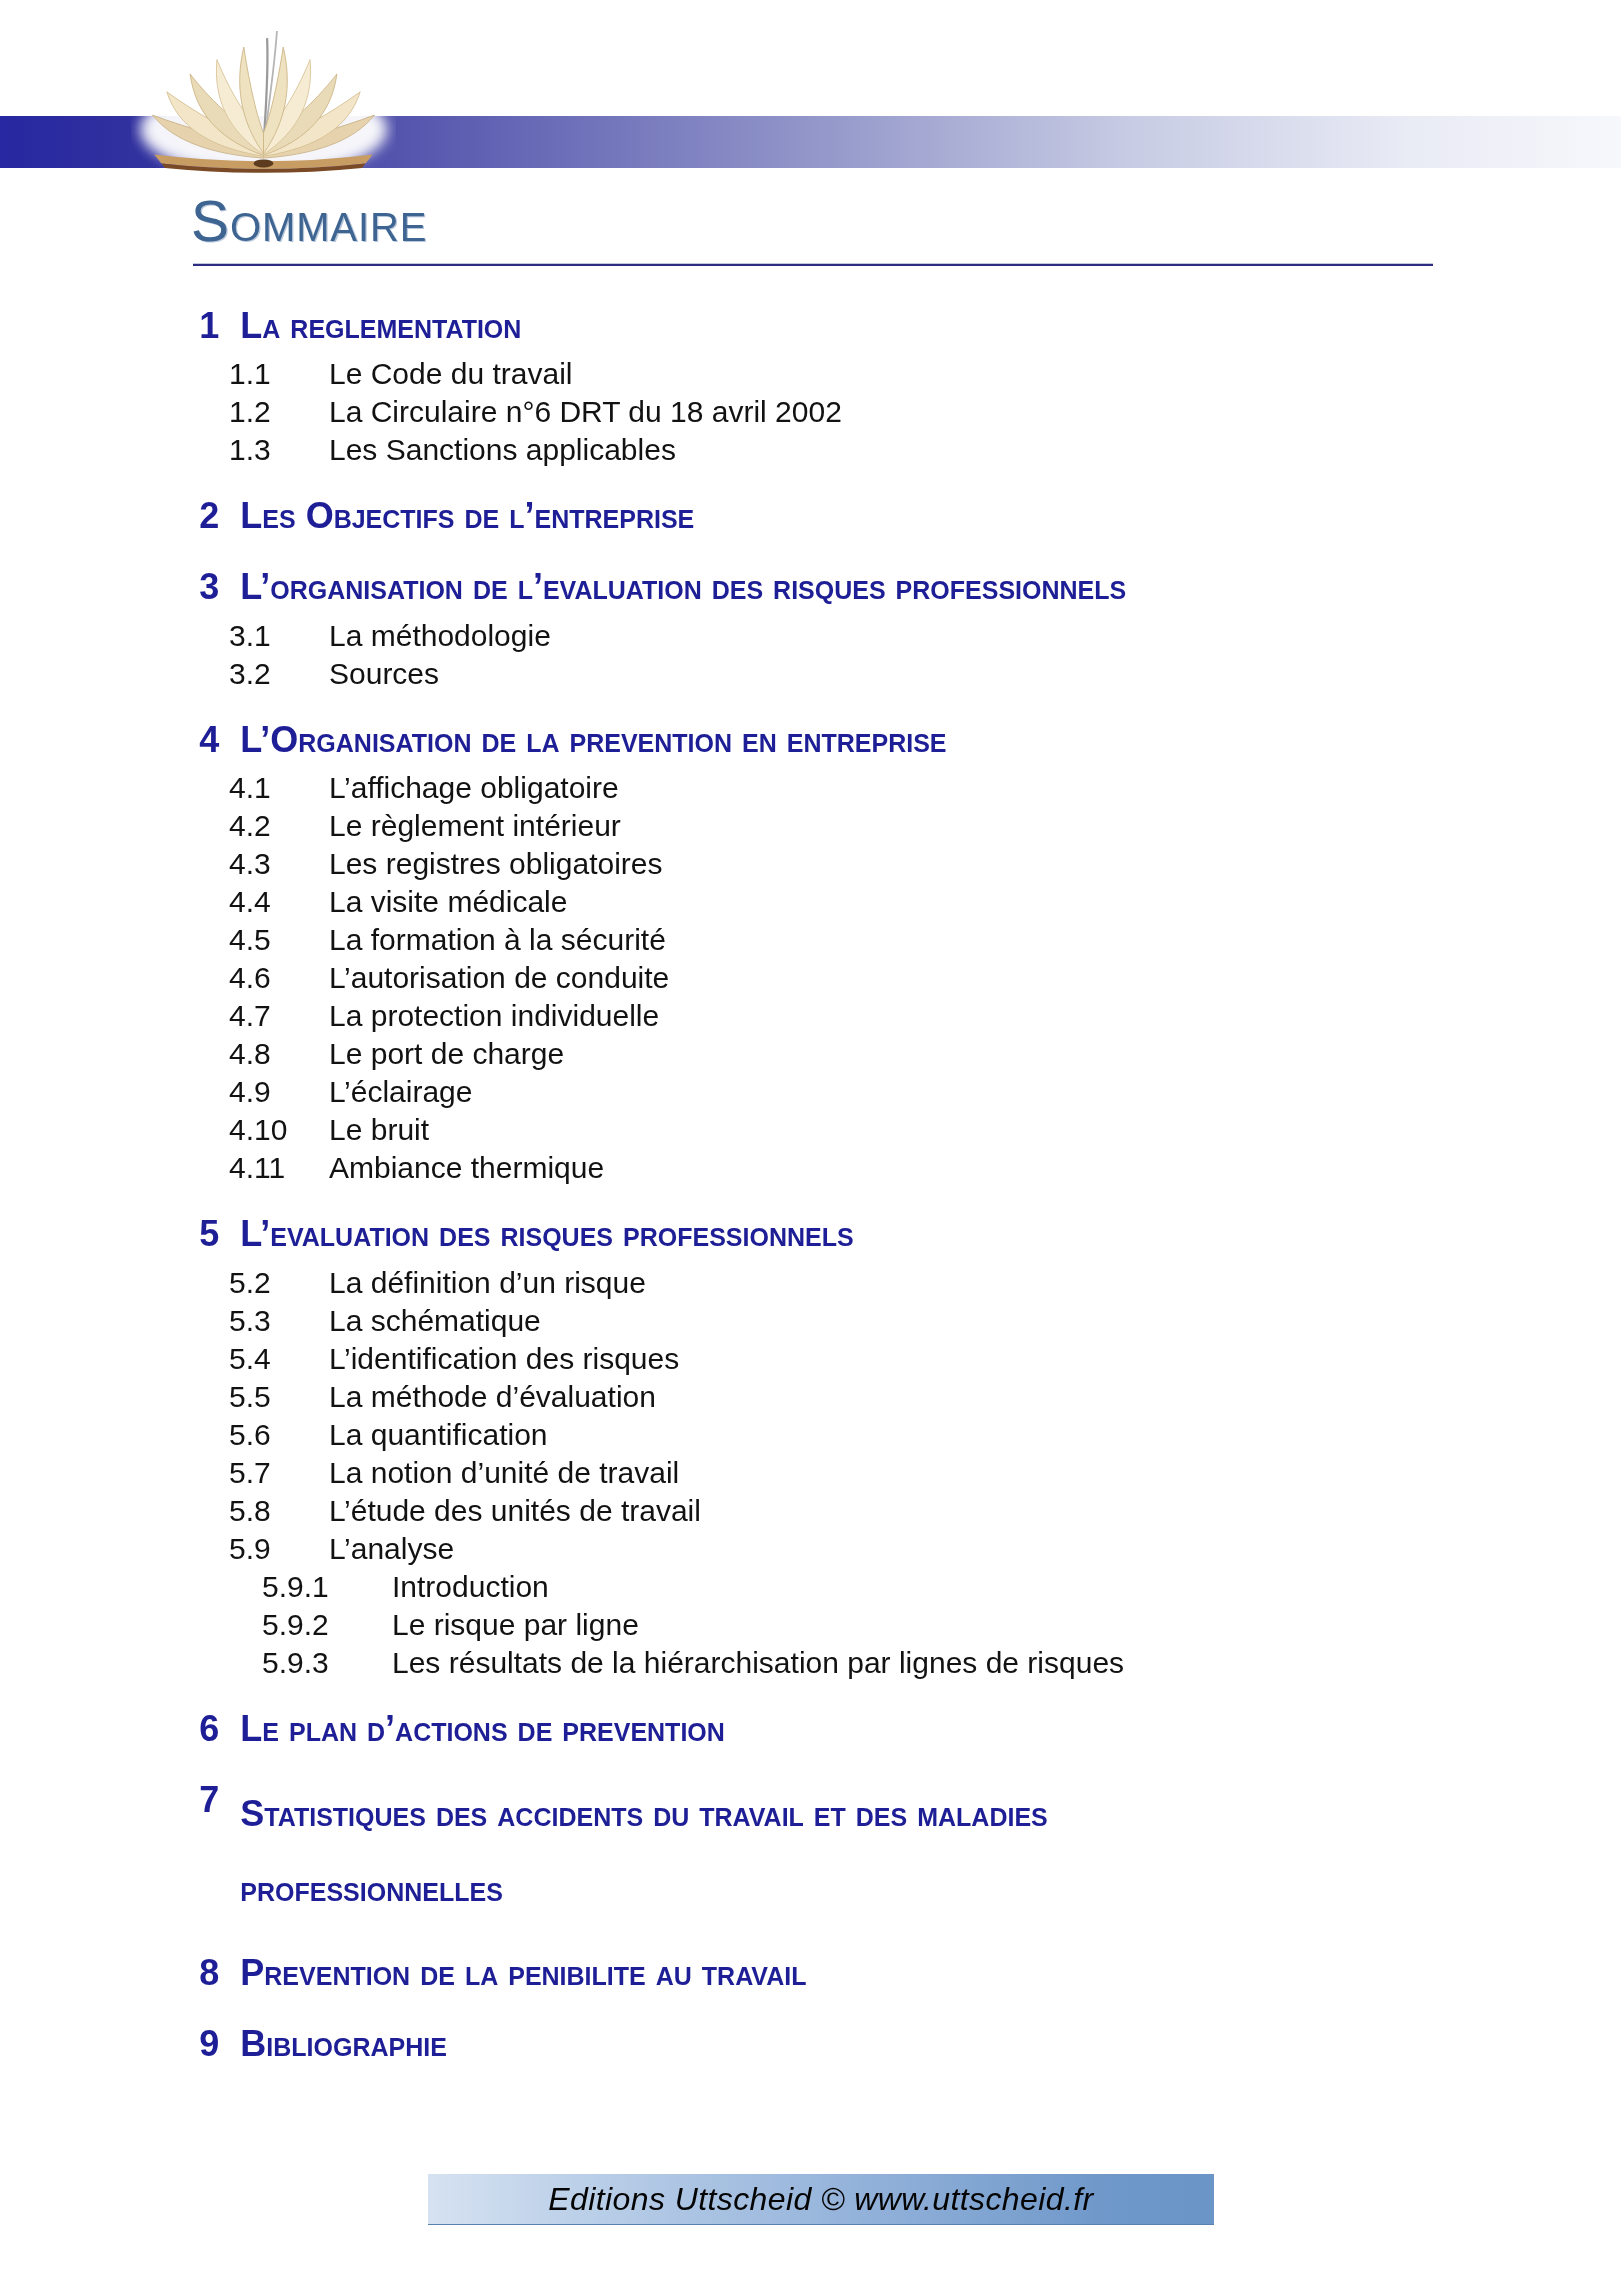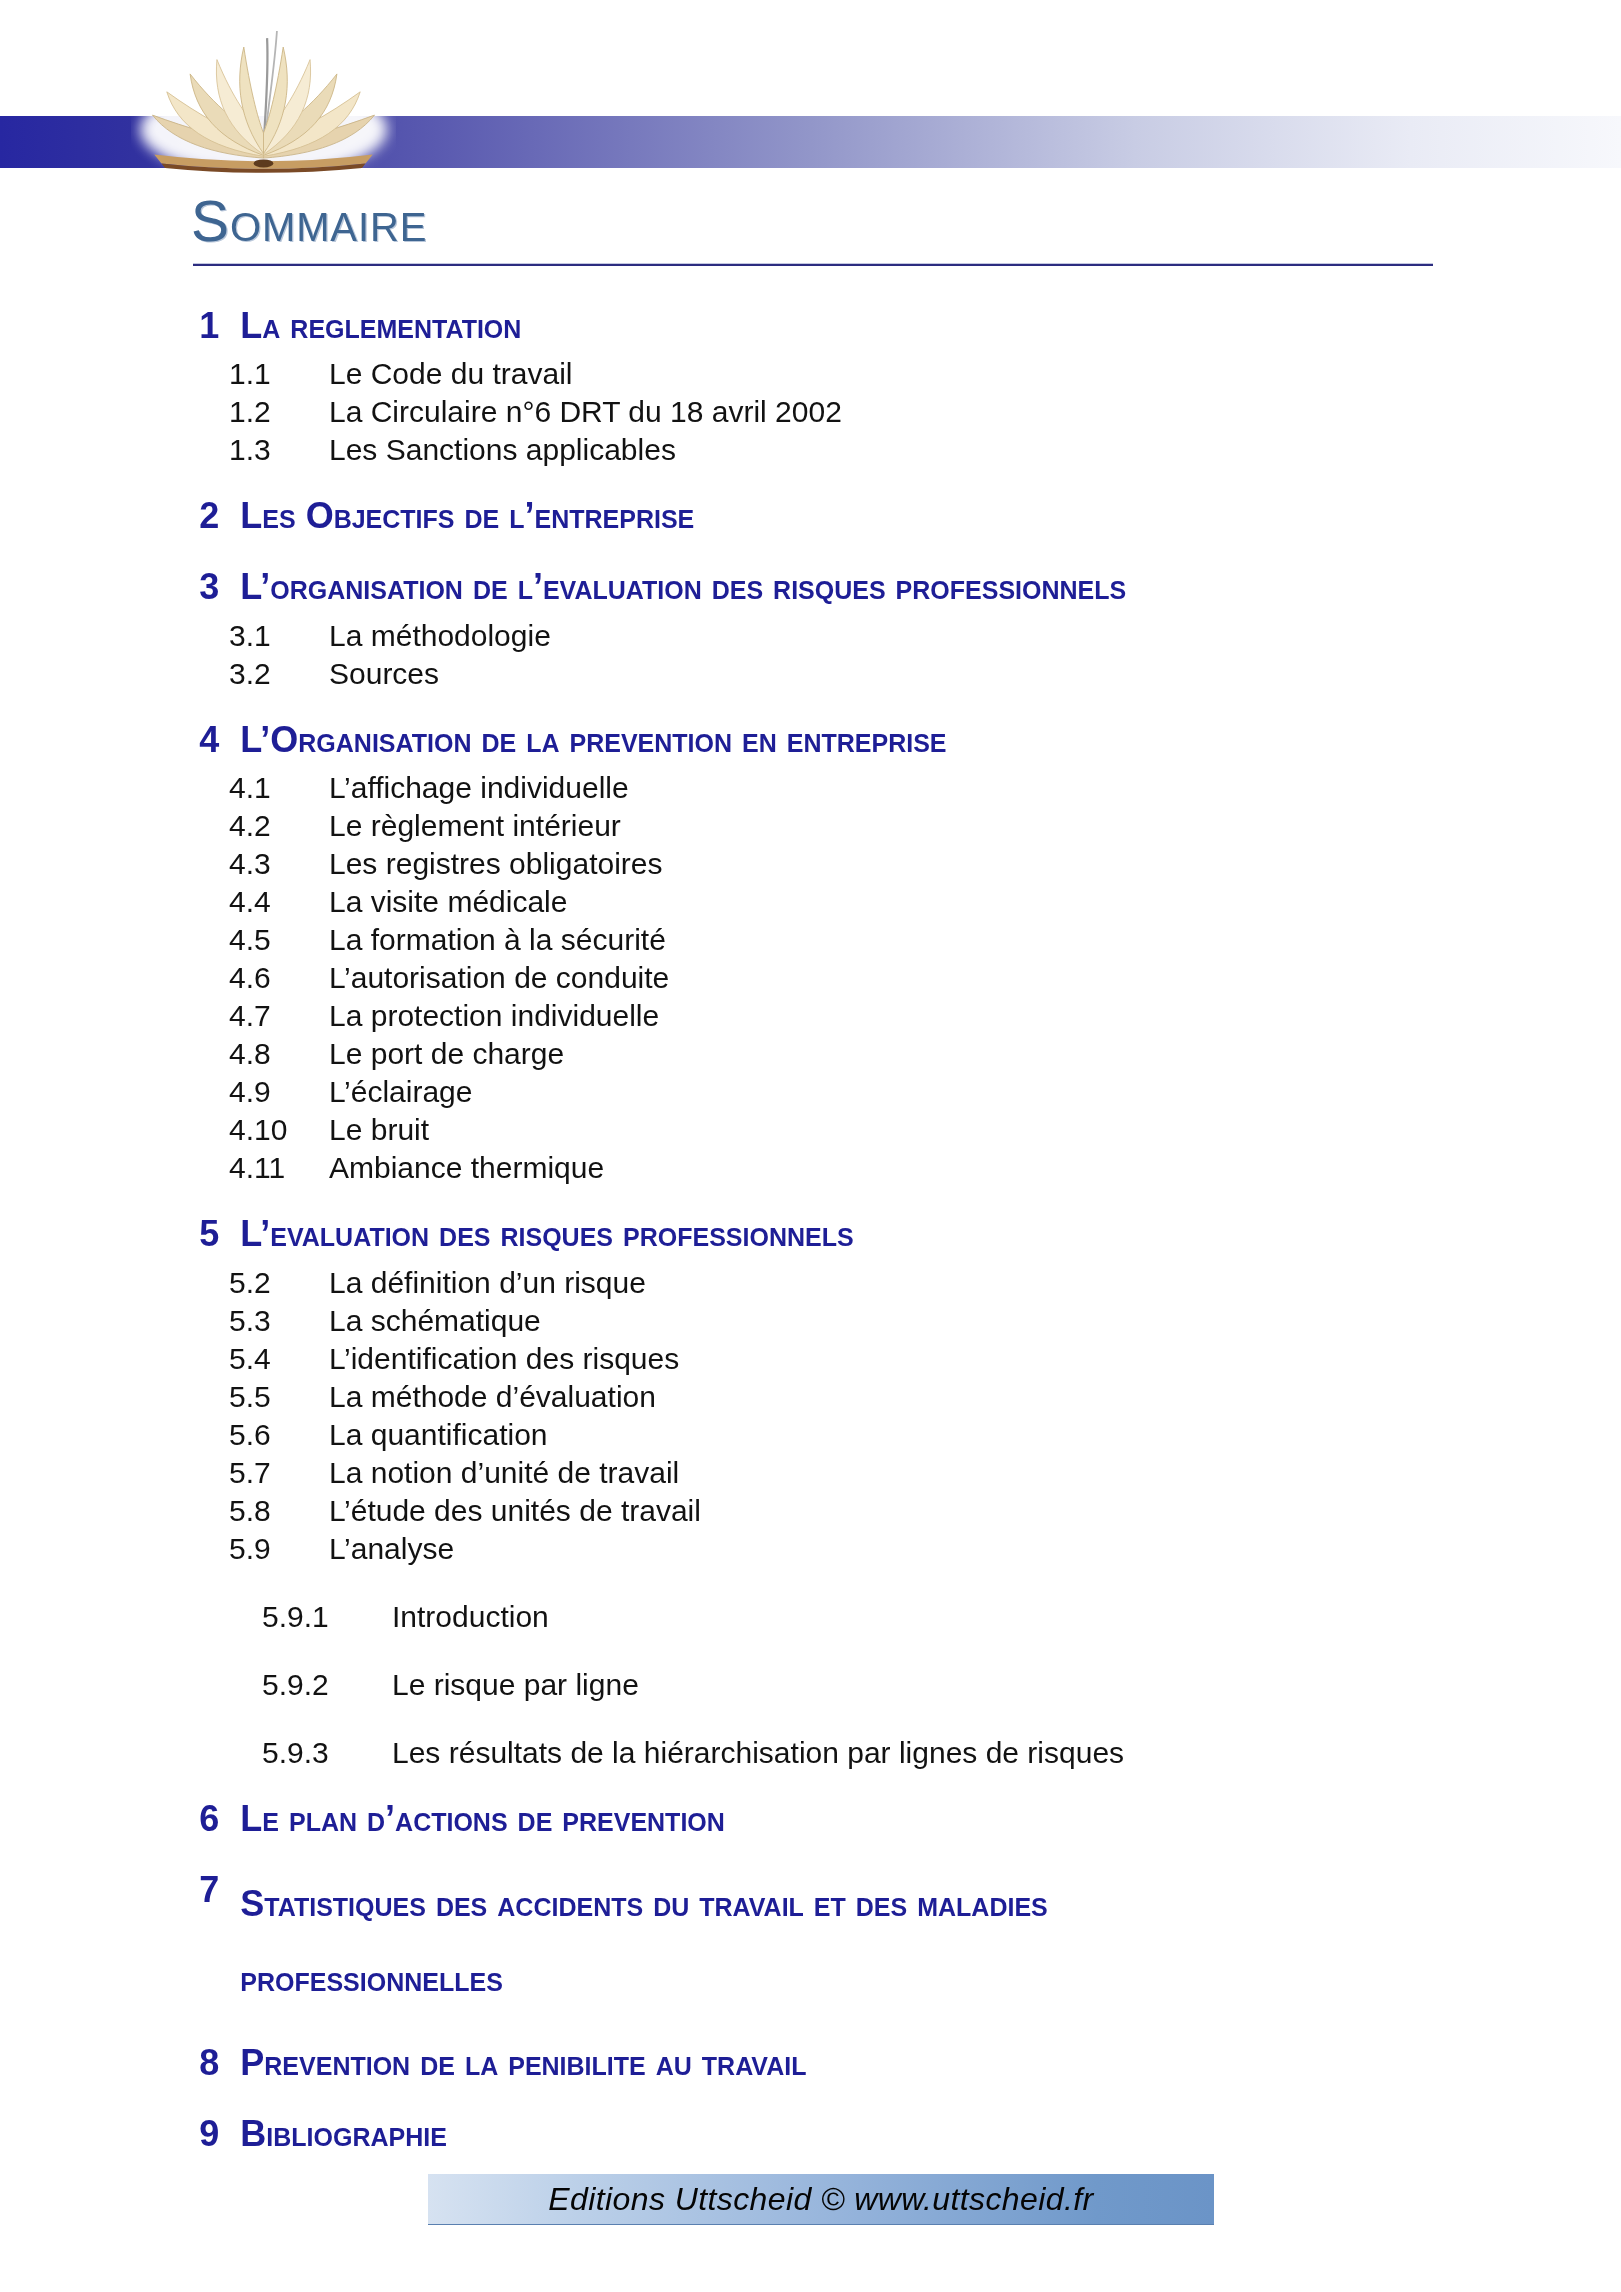--- a/index.html
+++ b/index.html
@@ -55,21 +55,21 @@
   .toc-heading .h-num{flex:none;width:41px;}
   .toc-heading .h-text{display:inline-block;max-width:1164px;}
   [data-name="toc-heading-7"] .h-text{max-width:1021px;line-height:75px;}
   .toc-item{
     display:flex;align-items:center;
     padding-left:36px;
     color:var(--item-color);
     font-size:30px;line-height:38px;
   }
   .toc-item .i-num{flex:none;width:100px;}
-  .toc-item.level-3{padding-left:69px;margin-top:30px;}
+  .toc-item.level-3{padding-left:69px;}
   .toc-item.level-3 .i-num{width:130px;}
   
   .footer-bar{
     position:absolute;left:428px;top:2174px;width:786px;height:50px;
     background:linear-gradient(90deg,
       #d6e2f1 0%, #bdd1e9 18%, #93b2da 55%, #7099ca 85%, #6b94c7 100%);
     border-bottom:1.8px solid #5a80b0;
     display:flex;align-items:center;justify-content:center;
   }
   .footer-text{
@@ -151,21 +151,21 @@
       <div class="toc-item" data-name="toc-item-3.2">
     <span class="i-num" data-name="toc-item-number">3.2</span>
     <span class="i-text" data-name="toc-item-label">Sources</span>
   </div>
       <div class="toc-heading" data-name="toc-heading-4">
     <span class="h-num" data-name="toc-heading-number">4</span>
     <span class="h-text" data-name="toc-heading-title">L’Organisation de la prevention en entreprise</span>
   </div>
       <div class="toc-item" data-name="toc-item-4.1">
     <span class="i-num" data-name="toc-item-number">4.1</span>
-    <span class="i-text" data-name="toc-item-label">L’affichage individuelle</span>
+    <span class="i-text" data-name="toc-item-label">L’affichage obligatoire</span>
   </div>
       <div class="toc-item" data-name="toc-item-4.2">
     <span class="i-num" data-name="toc-item-number">4.2</span>
     <span class="i-text" data-name="toc-item-label">Le règlement intérieur</span>
   </div>
       <div class="toc-item" data-name="toc-item-4.3">
     <span class="i-num" data-name="toc-item-number">4.3</span>
     <span class="i-text" data-name="toc-item-label">Les registres obligatoires</span>
   </div>
       <div class="toc-item" data-name="toc-item-4.4">

